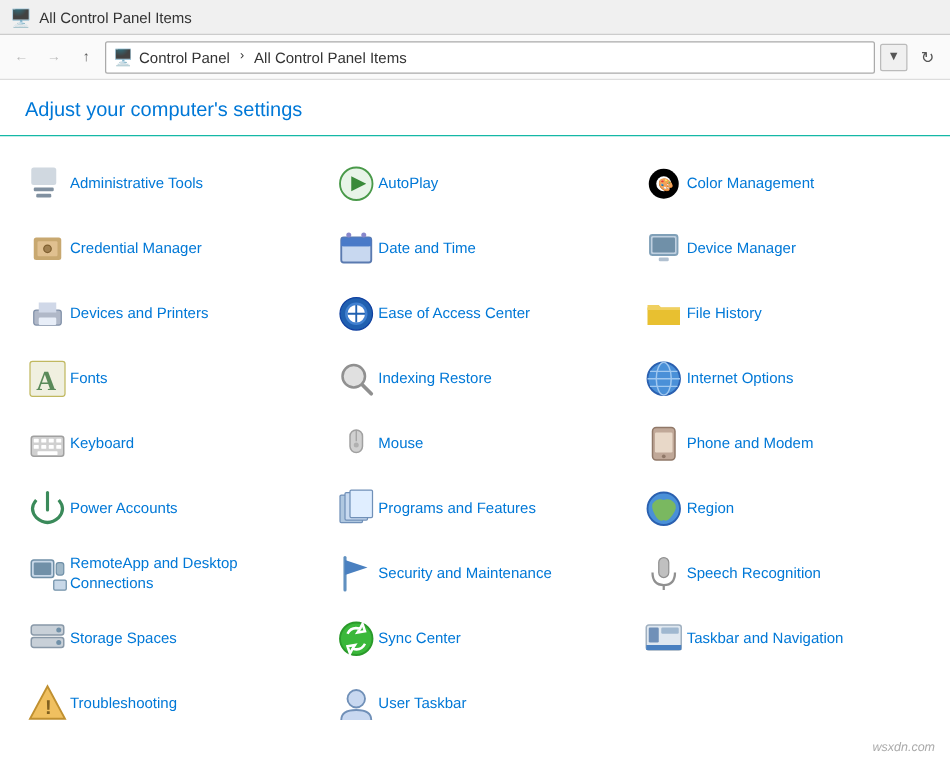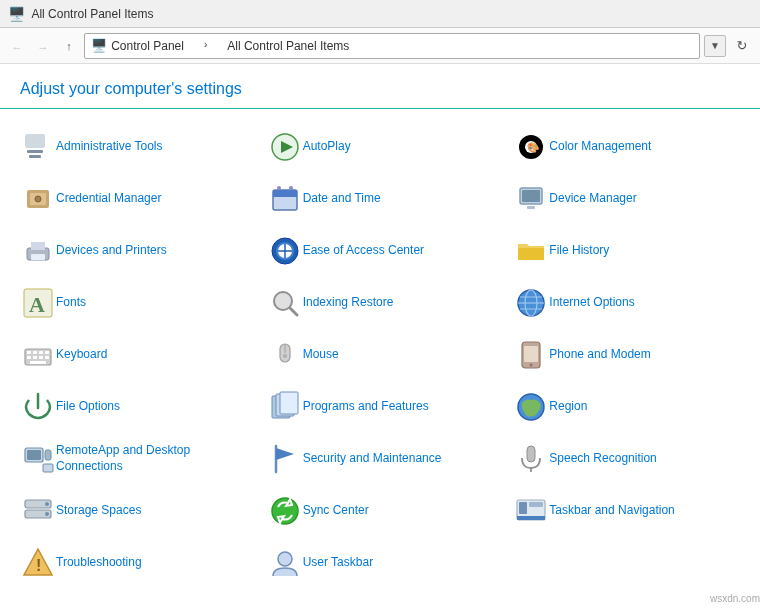--- a/index.html
+++ b/index.html
@@ -61,21 +61,21 @@
       display: flex;
       align-items: center;
       background: #fff;
       padding: 0 6px;
       font-size: 12px;
       gap: 4px;
     }
     .address-breadcrumb {
       display: flex;
       align-items: flex-start;
-      gap: 20px;
+      gap: 8px;
       color: #333;
     }
     .address-breadcrumb span { cursor: pointer; color: #333; }
     .chevron { color: #888; font-size: 10px; }
 
     .address-dropdown {
       width: 22px;
       height: 22px;
       border: 1px solid #bbb;
       background: #f0f0f0;
@@ -138,23 +138,24 @@
 
     .item-label {
       color: #0078d7;
       font-size: 12px;
       line-height: 1.3;
     }
 
     .watermark {
       position: fixed;
       bottom: 4px;
-      right: 0;
+      right: 12px;
       font-size: 10px;
       color: #aaa;
+      font-style: italic;
     }
   </style>
 </head>
 <body>
 
 <div class="title-bar">
   <span style="font-size:14px;">🖥️</span>
   <span class="title-bar-text">All Control Panel Items</span>
 </div>
 
@@ -351,21 +352,21 @@
       <span class="item-label">Phone and Modem</span>
     </div>
     <div class="panel-item">
       <div class="item-icon">
         <svg width="34" height="34" viewBox="0 0 34 34">
           <rect width="34" height="34" rx="3" fill="none"></rect>
           <path d="M8,10 Q2,17 8,24 Q17,32 26,24 Q32,17 26,10" fill="none" stroke="#3a8a5a" stroke-width="2.5"></path>
           <line x1="17" y1="4" x2="17" y2="18" stroke="#3a8a5a" stroke-width="2.5" stroke-linecap="round"></line>
         </svg>
       </div>
-      <span class="item-label">File Options</span>
+      <span class="item-label">Power Accounts</span>
     </div>
     <div class="panel-item">
       <div class="item-icon">
         <svg width="34" height="34" viewBox="0 0 34 34">
           <rect width="34" height="34" rx="3" fill="none"></rect>
           <rect x="4" y="6" width="18" height="22" rx="1" fill="#b0c8e0" stroke="#7090b8" stroke-width="1"></rect>
           <rect x="8" y="4" width="18" height="22" rx="1" fill="#c8daf0" stroke="#7090b8" stroke-width="1"></rect>
           <rect x="12" y="2" width="18" height="22" rx="1" fill="#e0eeff" stroke="#7090b8" stroke-width="1"></rect>
         </svg>
       </div>

